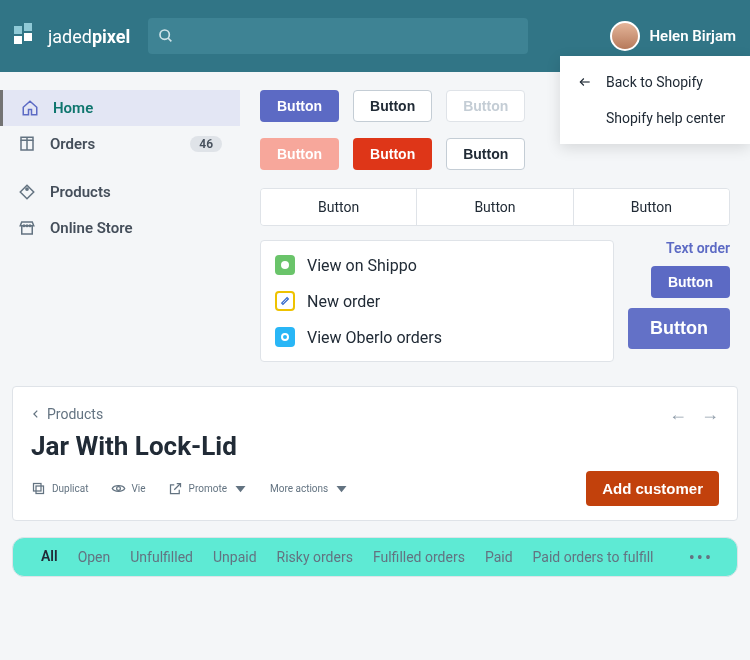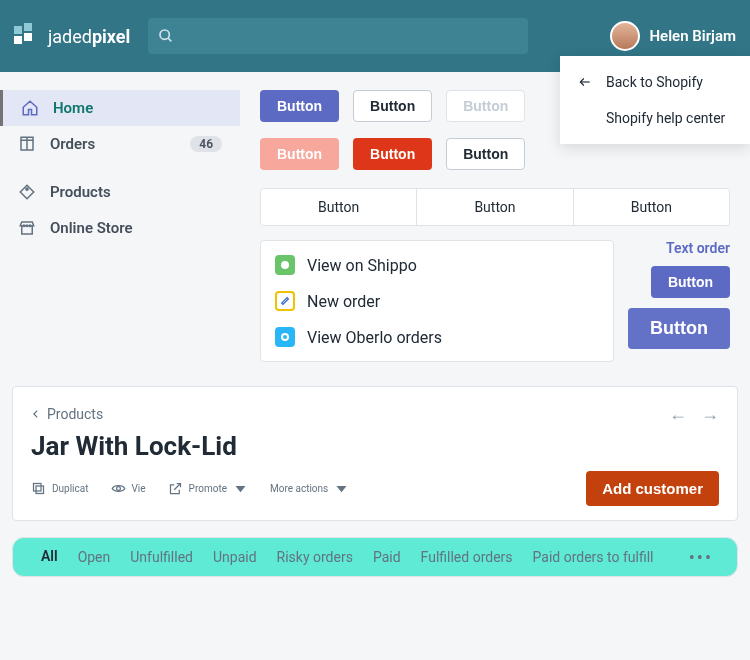--- a/index.html
+++ b/index.html
@@ -265,17 +265,17 @@
     <button class="add-customer">Add customer</button>
   </div>
 </div>
 
 <div class="tabs-card">
   <div class="tab active">All</div>
   <div class="tab">Open</div>
   <div class="tab">Unfulfilled</div>
   <div class="tab">Unpaid</div>
   <div class="tab">Risky orders</div>
+  <div class="tab">Fulfilled orders</div>
   <div class="tab">Paid</div>
-  <div class="tab">Fulfilled orders</div>
   <div class="tab">Paid orders to fulfill</div>
   <div class="tab-overflow">•••</div>
 </div>
 
 </body></html>

